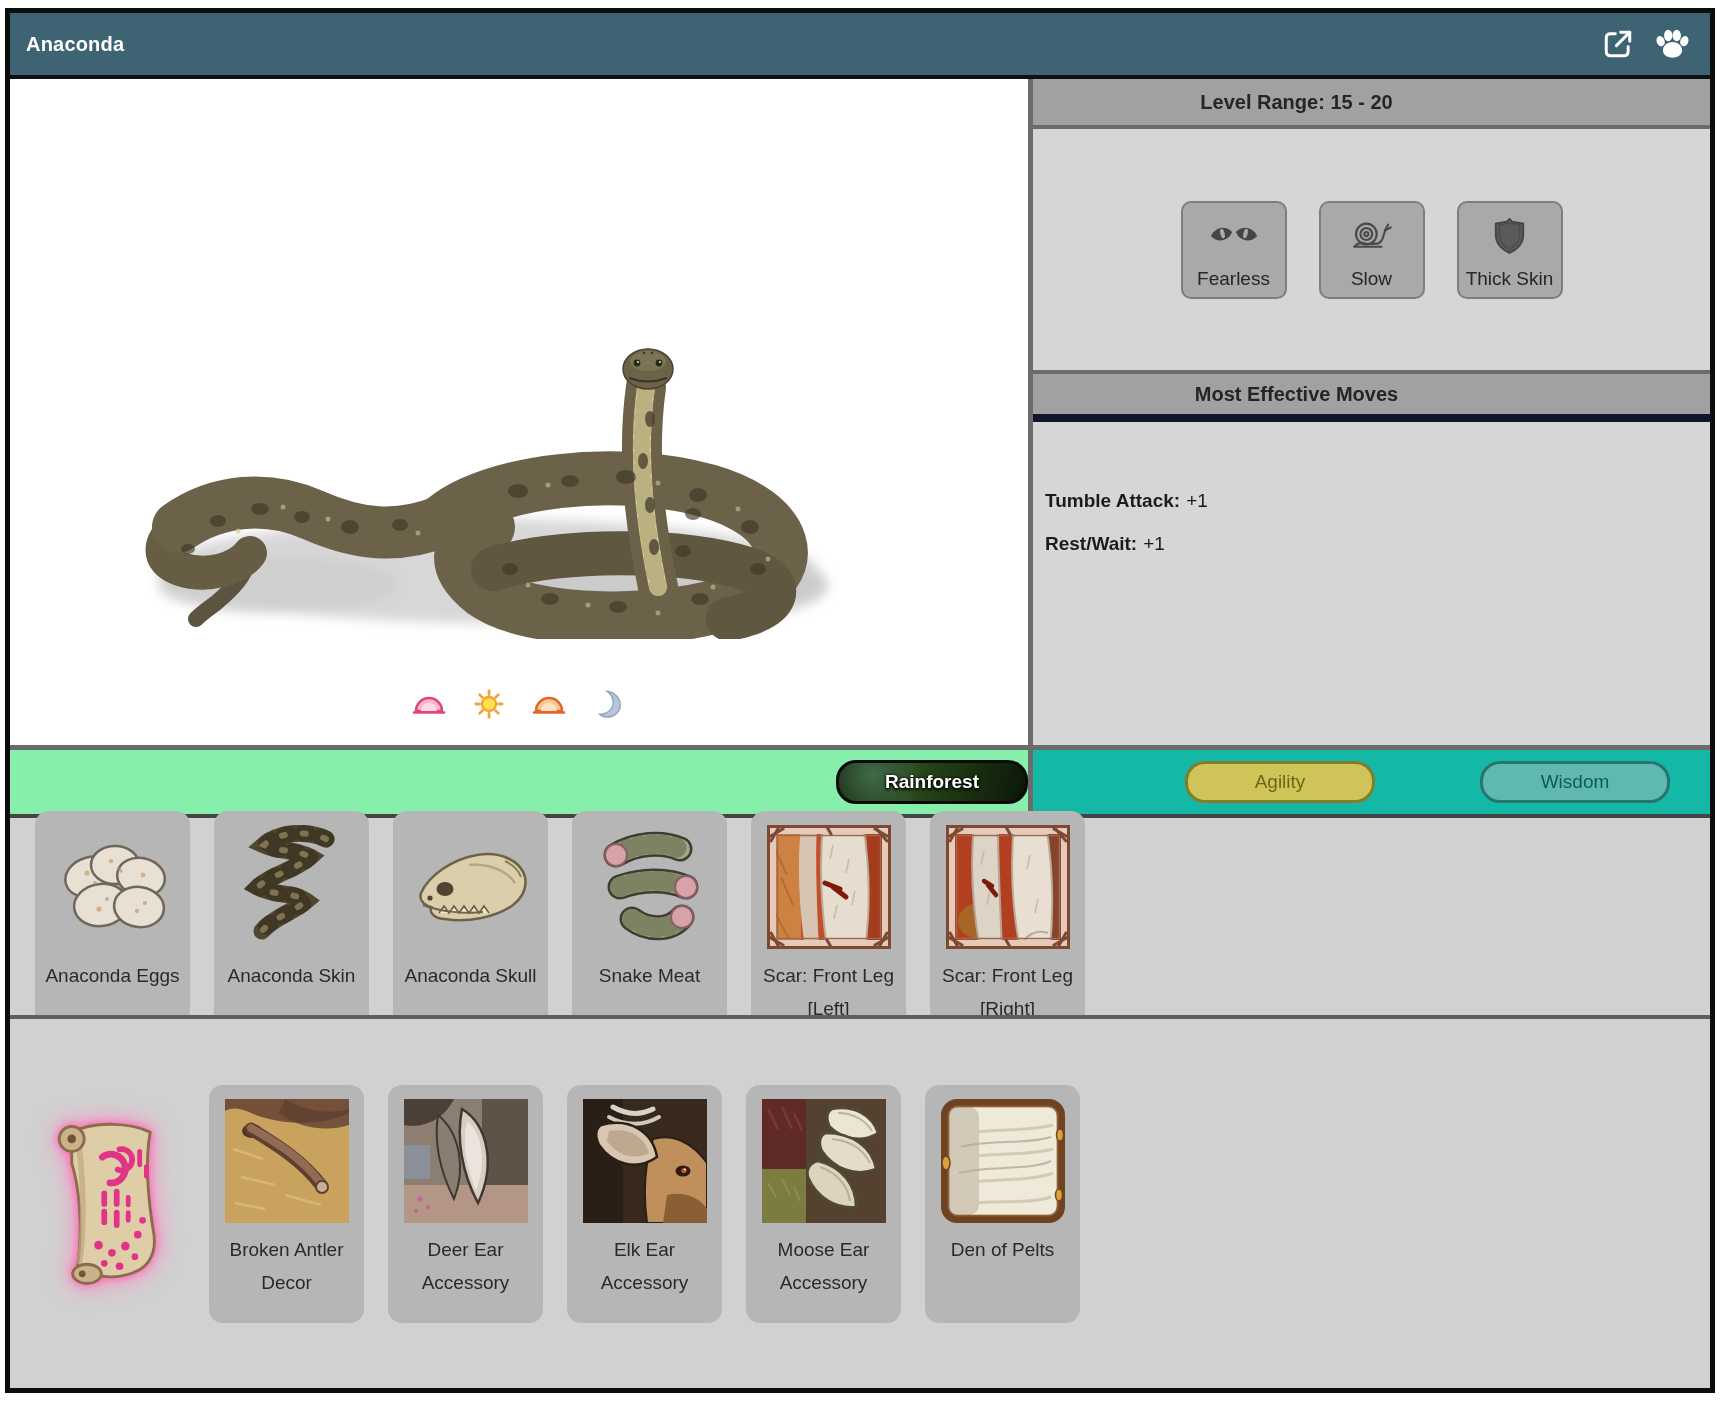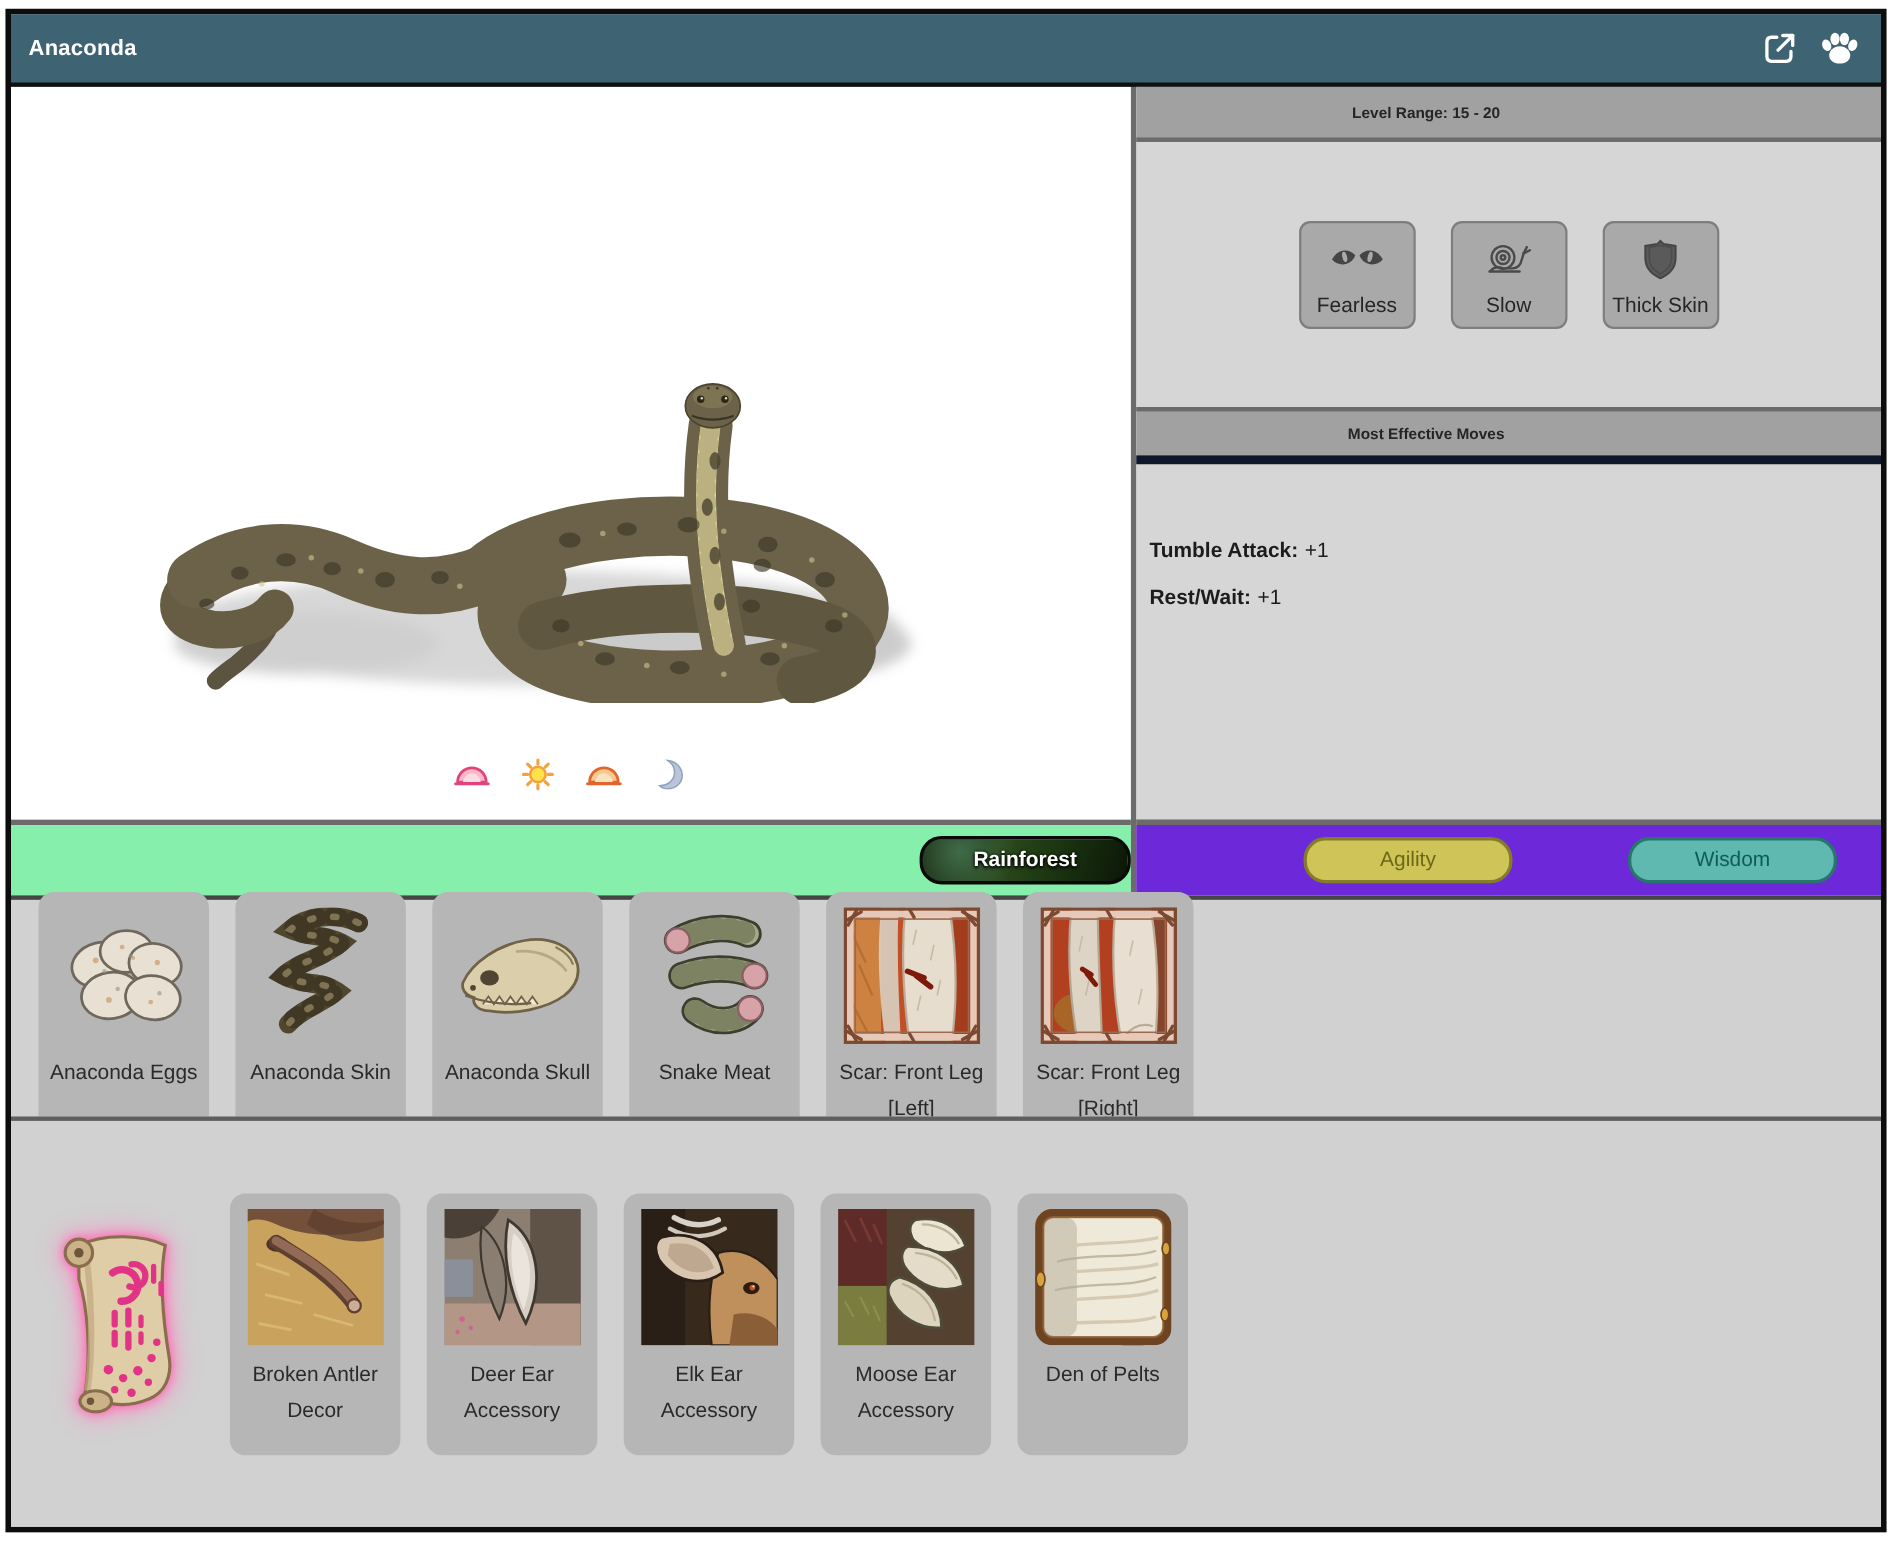--- a/index.html
+++ b/index.html
@@ -21,34 +21,34 @@
   .hdiv{background:#6b6b6b;}
   .hdiv.l{grid-column:1;grid-row:2;} .hdiv.r{grid-column:3;grid-row:2;}
 
   .snake-panel{grid-column:1;grid-row:1;background:#fff;position:relative;overflow:hidden;}
   .snake-svg{position:absolute;left:88px;top:190px;}
   .time-row{position:absolute;left:0;right:0;bottom:26px;display:flex;justify-content:center;gap:26px;align-items:center;}
   .time-ic{width:34px;height:30px;display:flex;align-items:center;justify-content:center;}
 
   .stats-col{grid-column:3;grid-row:1;background:#d6d6d6;display:flex;flex-direction:column;min-width:0;}
   .sec-header{background:#a1a1a1;display:flex;align-items:center;justify-content:center;
-              padding-right:150px;font-weight:bold;font-size:14px;color:#252525;}
+              padding-right:150px;font-weight:bold;font-size:20px;color:#252525;}
   .level-header{height:46px;border-bottom:4px solid #6b6b6b;}
   .traits-area{flex:1;display:flex;align-items:center;justify-content:center;gap:32px;}
   .trait{width:106px;height:98px;background:#a9a9a9;border:2px solid #7e7e7e;border-radius:10px;
          box-sizing:border-box;display:flex;flex-direction:column;align-items:center;cursor:pointer;}
   .trait .ticon{flex:1;display:flex;align-items:center;justify-content:center;}
   .trait .tlabel{font-size:19px;color:#262626;padding-bottom:7px;}
   .moves-header{height:40px;border-top:4px solid #6b6b6b;border-bottom:8px solid #0f172a;}
   .moves-list{height:283px;box-sizing:border-box;padding:28px 20px 0 12px;font-size:19px;color:#1c1c1c;margin-top:40px;}
   .move-row{margin-bottom:21px;}
   .move-row b{margin-right:6px;}
 
   .habitat-cell{grid-column:1;grid-row:3;background:#86efac;display:flex;align-items:center;justify-content:flex-end;font-weight:bold;}
-  .statbtn-cell{grid-column:3;grid-row:3;background:#6d28d9;display:flex;align-items:center;
+  .statbtn-cell{grid-column:3;grid-row:3;background:#14b8a6;display:flex;align-items:center;
                 justify-content:center;gap:105px;padding-left:112px;}
 
   .habitat-btn{width:192px;height:44px;border-radius:20px;border:3px solid #0a0a0a;cursor:pointer;
       background:radial-gradient(circle at 18% 30%, #3f6b4a 0%, rgba(63,107,74,0) 32%),
                  linear-gradient(105deg,#17250f 0%,#2c4a1c 38%,#1d3813 60%,#0c1708 100%);
       color:#fff;font-size:19px;display:flex;align-items:center;justify-content:center;
       text-shadow:0 2px 3px #000,0 0 3px #000;box-sizing:border-box;}
   .stat-btn{width:190px;height:42px;border-radius:20px;font-size:19px;cursor:pointer;box-sizing:border-box;
             display:flex;align-items:center;justify-content:center;border:3px solid;}
   .stat-btn.agility{background:#cec457;border-color:#857c2a;color:#6e6715;}

